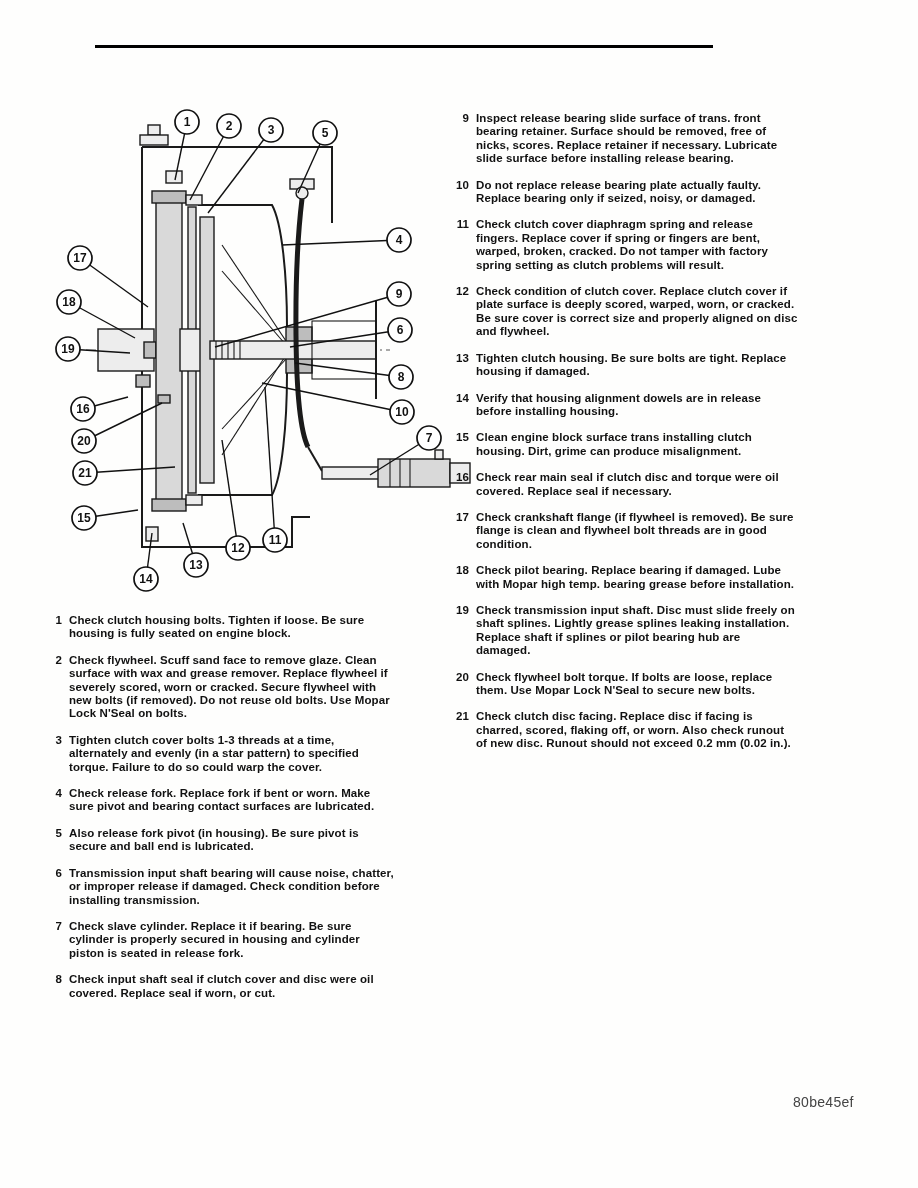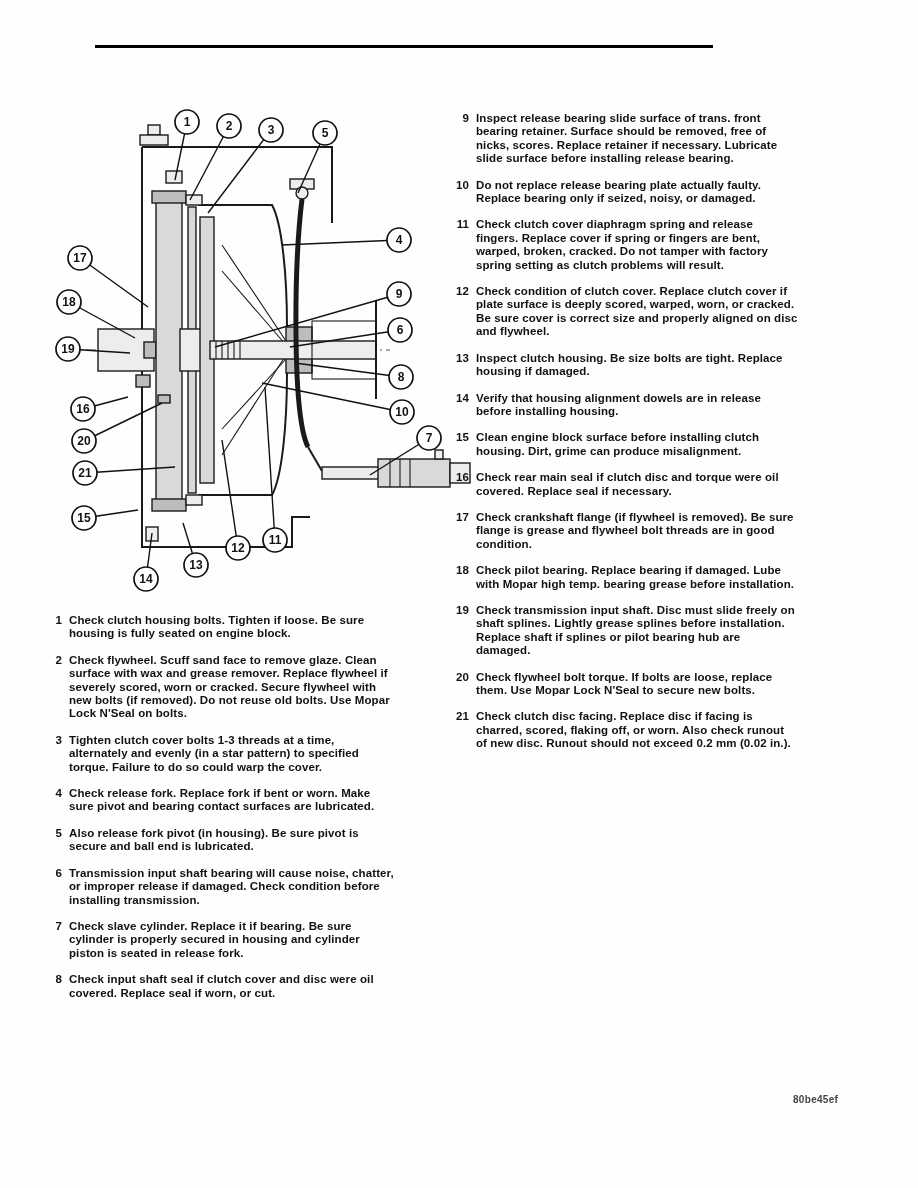--- a/index.html
+++ b/index.html
@@ -15,21 +15,21 @@
   .col { position:absolute; }
   .col-right { left:456px; top:112px; width:342px; }
   .col-left  { left:55px;  top:614px; width:340px; }
 
   .item { display:flex; margin-bottom:13px; font-weight:bold; font-size:11.5px;
           line-height:13.4px; letter-spacing:0.1px; }
   .item .num { flex:0 0 20px; text-align:right; padding-right:7px; }
   .col-left .item .num { flex-basis:14px; padding-right:7px; }
   .item .txt { flex:1; }
 
-  .code { position:absolute; left:793px; top:1094px; font-size:10px; font-weight:bold; color:#444; letter-spacing:0.3px; }
+  .code { position:absolute; left:793px; top:1094px; font-size:14px; font-weight:normal; color:#444; letter-spacing:0.3px; }
 
   
   .lead { stroke:#111; stroke-width:1.4; }
   .co   { fill:#fff; stroke:#111; stroke-width:1.7; }
   .con  { font-family:"Liberation Sans", sans-serif; font-weight:bold; font-size:12px; text-anchor:middle; fill:#111; }
   .oline { fill:none; stroke:#1a1a1a; stroke-width:2; }
   .part  { fill:#d9d9d9; stroke:#1a1a1a; stroke-width:1.4; }
   .partl { fill:#ededed; stroke:#1a1a1a; stroke-width:1.4; }
   .partd { fill:#bdbdbd; stroke:#1a1a1a; stroke-width:1.4; }
   .thin  { fill:none; stroke:#1a1a1a; stroke-width:1.1; }
@@ -228,45 +228,45 @@
     <div class="item">
         <span class="num">11</span>
         <span class="txt">Check clutch cover diaphragm spring and release fingers. Replace cover if spring or fingers are bent, warped, broken, cracked. Do not tamper with factory spring setting as clutch problems will result.</span>
       </div>
     <div class="item">
         <span class="num">12</span>
         <span class="txt">Check condition of clutch cover. Replace clutch cover if plate surface is deeply scored, warped, worn, or cracked. Be sure cover is correct size and properly aligned on disc and flywheel.</span>
       </div>
     <div class="item">
         <span class="num">13</span>
-        <span class="txt">Inspect clutch housing. Be size bolts are tight. Replace housing if damaged.</span>
+        <span class="txt">Tighten clutch housing. Be sure bolts are tight. Replace housing if damaged.</span>
       </div>
     <div class="item">
         <span class="num">14</span>
         <span class="txt">Verify that housing alignment dowels are in release before installing housing.</span>
       </div>
     <div class="item">
         <span class="num">15</span>
-        <span class="txt">Clean engine block surface before installing clutch housing. Dirt, grime can produce misalignment.</span>
+        <span class="txt">Clean engine block surface trans installing clutch housing. Dirt, grime can produce misalignment.</span>
       </div>
     <div class="item">
         <span class="num">16</span>
         <span class="txt">Check rear main seal if clutch disc and torque were oil covered. Replace seal if necessary.</span>
       </div>
     <div class="item">
         <span class="num">17</span>
-        <span class="txt">Check crankshaft flange (if flywheel is removed). Be sure flange is grease and flywheel bolt threads are in good condition.</span>
+        <span class="txt">Check crankshaft flange (if flywheel is removed). Be sure flange is clean and flywheel bolt threads are in good condition.</span>
       </div>
     <div class="item">
         <span class="num">18</span>
         <span class="txt">Check pilot bearing. Replace bearing if damaged. Lube with Mopar high temp. bearing grease before installation.</span>
       </div>
     <div class="item">
         <span class="num">19</span>
-        <span class="txt">Check transmission input shaft. Disc must slide freely on shaft splines. Lightly grease splines before installation. Replace shaft if splines or pilot bearing hub are damaged.</span>
+        <span class="txt">Check transmission input shaft. Disc must slide freely on shaft splines. Lightly grease splines leaking installation. Replace shaft if splines or pilot bearing hub are damaged.</span>
       </div>
     <div class="item">
         <span class="num">20</span>
         <span class="txt">Check flywheel bolt torque. If bolts are loose, replace them. Use Mopar Lock N'Seal to secure new bolts.</span>
       </div>
     <div class="item">
         <span class="num">21</span>
         <span class="txt">Check clutch disc facing. Replace disc if facing is charred, scored, flaking off, or worn. Also check runout of new disc. Runout should not exceed 0.2 mm (0.02 in.).</span>
       </div>
   </div>

